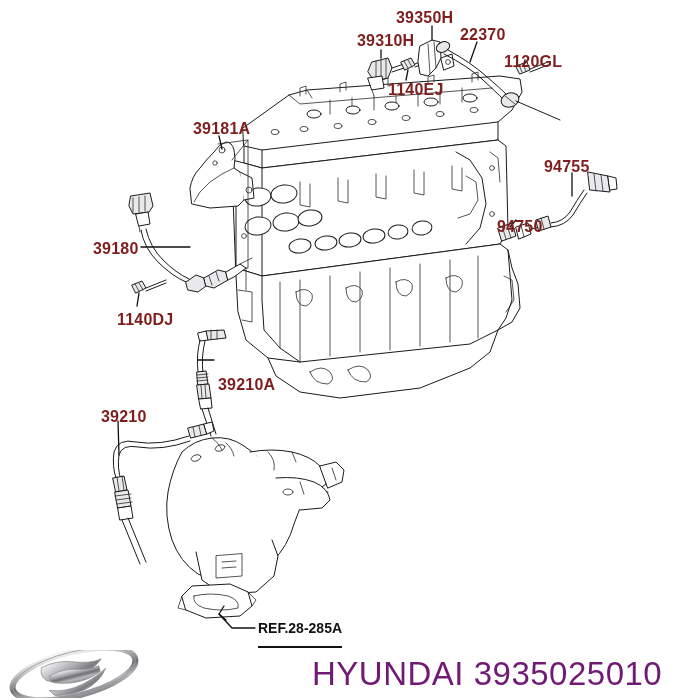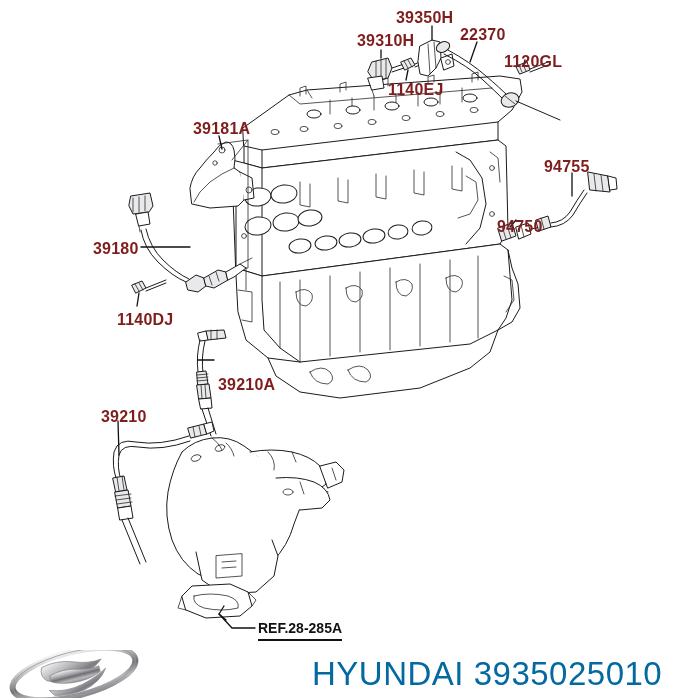--- a/index.html
+++ b/index.html
@@ -71,21 +71,21 @@
     line-height: 1;
   }
   .ref-label {
     position: absolute;
     font-family: "Liberation Sans", sans-serif;
     font-size: 14px;
     font-weight: 700;
     color: #111111;
     white-space: nowrap;
     border-bottom: 2px solid #111111;
-    padding-bottom: 4px;
+    padding-bottom: 11px;
     line-height: 1;
   }
   
   #footer-banner {
     position: absolute;
     left: 0;
     top: 648px;
     width: 700px;
     height: 52px;
     background: #ffffff;
@@ -99,21 +99,21 @@
     width: 136px;
     height: 48px;
   }
   #footer-text {
     position: absolute;
     left: 312px;
     top: 657px;
     font-family: "Liberation Sans", sans-serif;
     font-size: 33px;
     font-weight: 400;
-    color: #0369a1;
+    color: #701a75;
     letter-spacing: 0.5px;
     white-space: nowrap;
     line-height: 1;
   }
 </style>
 </head>
 <body>
 
 <div id="diagram-root">
 

